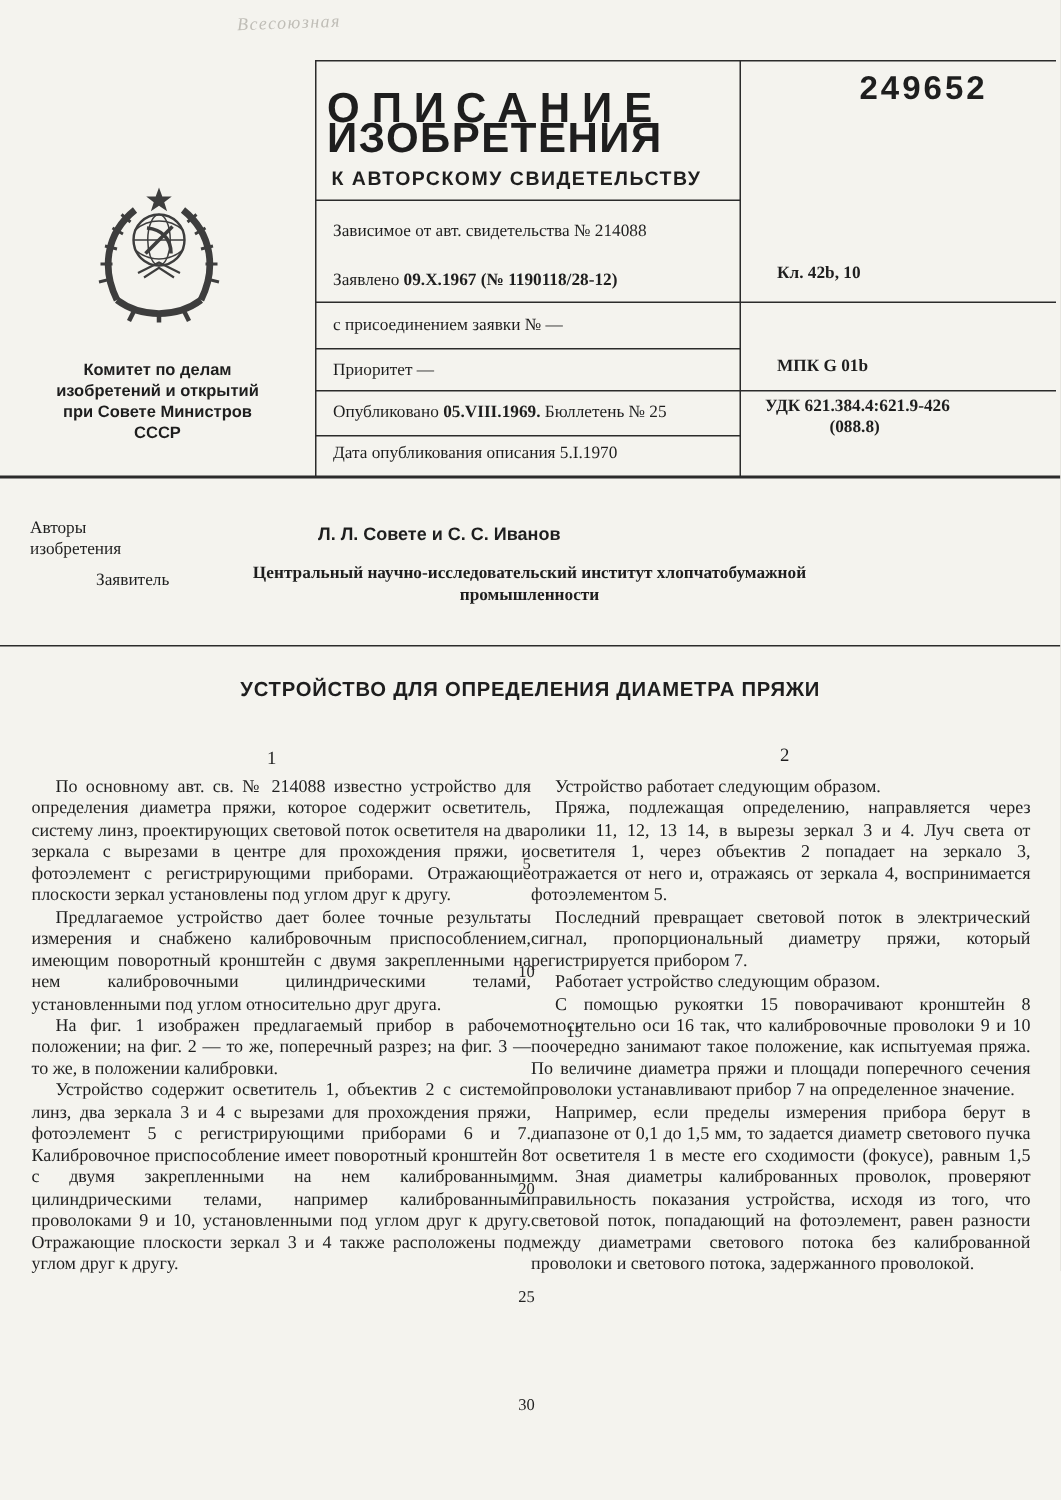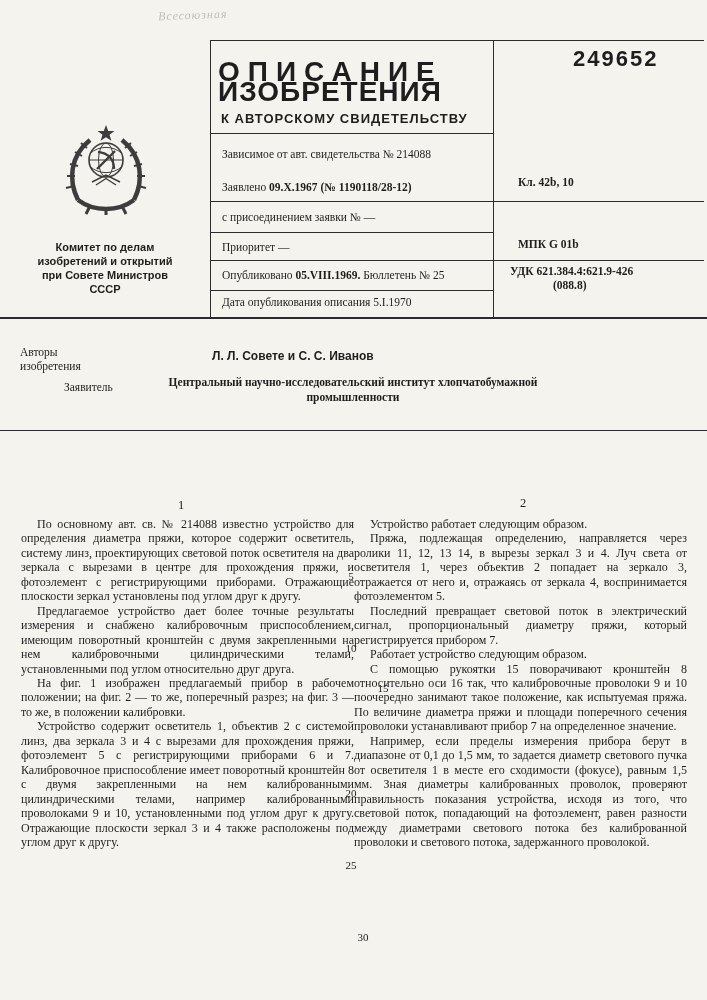--- a/index.html
+++ b/index.html
@@ -114,20 +114,21 @@
 
   <div class="abs auth-label">Авторы
 изобретения</div>
   <div class="abs auth-names sans">Л. Л. Совете и С. С. Иванов</div>
   <div class="abs appl-label">Заявитель</div>
   <div class="abs appl-value">Центральный научно-исследовательский институт хлопчатобумажной
 промышленности</div>
 
   <div class="rule" style="left:0; top:430px; width:707px; height:1px;"></div>
 
+  <div class="abs inv-title sans">УСТРОЙСТВО ДЛЯ ОПРЕДЕЛЕНИЯ ДИАМЕТРА ПРЯЖИ</div>
 
   <div class="abs colmark cm1">1</div>
   <div class="abs colmark cm2">2</div>
 
   <div class="abs body-cols">
     <div class="col">
       <p>По основному авт. св. № 214088 известно устройство для определения диаметра пряжи, которое содержит осветитель, систему линз, проектирующих световой поток осветителя на два зеркала с вырезами в центре для прохождения пряжи, и фотоэлемент с регистрирующими приборами. Отражающие плоскости зеркал установлены под углом друг к другу.</p>
       <p>Предлагаемое устройство дает более точные результаты измерения и снабжено калибровочным приспособлением, имеющим поворотный кронштейн с двумя закрепленными на нем калибровочными цилиндрическими телами, установленными под углом относительно друг друга.</p>
       <p>На фиг. 1 изображен предлагаемый прибор в рабочем положении; на фиг. 2 — то же, поперечный разрез; на фиг. 3 — то же, в положении калибровки.</p>
       <p>Устройство содержит осветитель 1, объектив 2 с системой линз, два зеркала 3 и 4 с вырезами для прохождения пряжи, фотоэлемент 5 с регистрирующими приборами 6 и 7. Калибровочное приспособление имеет поворотный кронштейн 8 с двумя закрепленными на нем калиброванными цилиндрическими телами, например калиброванными проволоками 9 и 10, установленными под углом друг к другу. Отражающие плоскости зеркал 3 и 4 также расположены под углом друг к другу.</p>
@@ -140,15 +141,15 @@
       <p>С помощью рукоятки 15 поворачивают кронштейн 8 относительно оси 16 так, что калибровочные проволоки 9 и 10 поочередно занимают такое положение, как испытуемая пряжа. По величине диаметра пряжи и площади поперечного сечения проволоки устанавливают прибор 7 на определенное значение.</p>
       <p>Например, если пределы измерения прибора берут в диапазоне от 0,1 до 1,5 мм, то задается диаметр светового пучка от осветителя 1 в месте его сходимости (фокусе), равным 1,5 мм. Зная диаметры калиброванных проволок, проверяют правильность показания устройства, исходя из того, что световой поток, попадающий на фотоэлемент, равен разности между диаметрами светового потока без калиброванной проволоки и светового потока, задержанного проволокой.</p>
     </div>
   </div>
 
   <div class="gnum" style="top:570px;">5</div>
   <div class="gnum" style="top:642px;">10</div>
   <div class="gnum" style="top:682px;margin-left:32px;">15</div>
   <div class="gnum" style="top:787px;">20</div>
   <div class="gnum" style="top:859px;">25</div>
-  <div class="gnum" style="top:931px;margin-left:12px;">30</div>
+  <div class="gnum" style="top:931px;">30</div>
 
 </div>
 
 </body></html>

